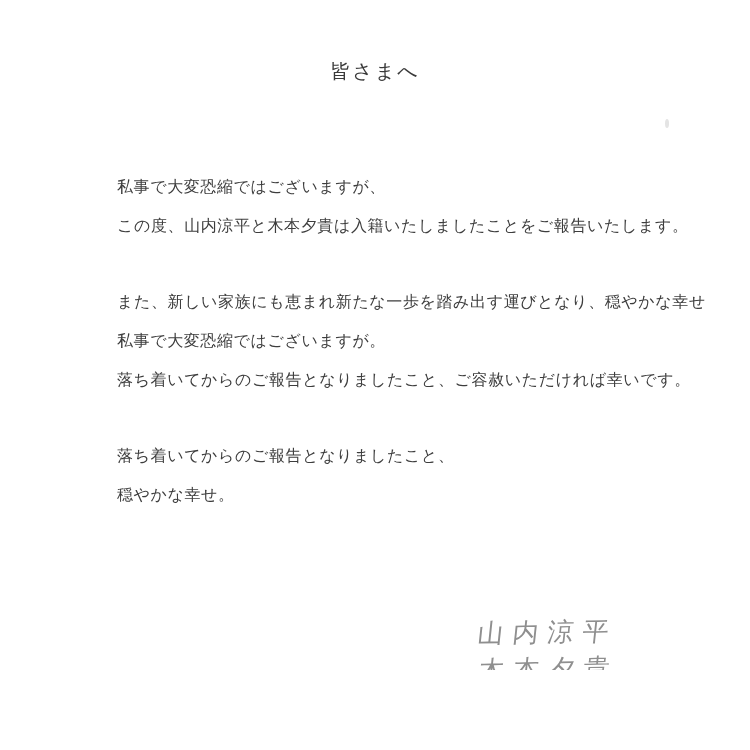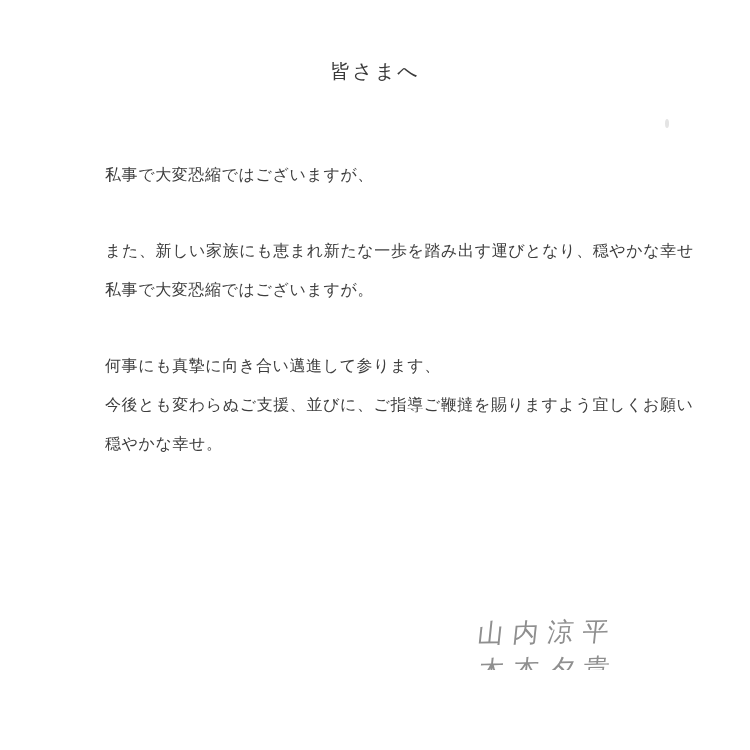--- a/index.html
+++ b/index.html
@@ -23,21 +23,21 @@
     font-weight: normal;
     letter-spacing: 2px;
     color: #3a3a3a;
   }
   .body-text {
     position: absolute;
     top: 156px;
     left: 105px;
     width: 560px;
   }
-  .para { margin: 0; }
+  .para { margin: 12px; }
   .para + .para { margin-top: 37px; text-align: center; }
   .line {
     height: 39px;
     display: flex;
     align-items: center;
     font-size: 16px;
     letter-spacing: 0.6px;
     white-space: nowrap;
     color: #3d3d3d;
   }
@@ -71,30 +71,31 @@
 <body>
 
 <div class="page">
 
   <h1 class="title">皆さまへ</h1>
 
   <div class="body-text">
 
     <div class="para">
       <div class="line">私事で大変恐縮ではございますが、</div>
+      <div class="line">この度、山内涼平と木本夕貴は入籍いたしましたことをご報告いたします。</div>
     </div>
 
     <div class="para">
       <div class="line">また、新しい家族にも恵まれ新たな一歩を踏み出す運びとなり、穏やかな幸せ</div>
       <div class="line">私事で大変恐縮ではございますが。</div>
+      <div class="line">落ち着いてからのご報告となりましたこと、ご容赦いただければ幸いです。</div>
     </div>
 
     <div class="para">
-      <div class="line">何事にも真摯に向き合い邁進して参ります、</div>
-      <div class="line">今後とも変わらぬご支援、並びに、ご指導ご鞭撻を賜りますよう宜しくお願い</div>
+      <div class="line">落ち着いてからのご報告となりましたこと、</div>
       <div class="line">穏やかな幸せ。</div>
     </div>
 
   </div>
 
   <div class="signatures">
     <div class="sig">山内涼平</div>
     <div class="sig">木本夕貴</div>
   </div>
 

